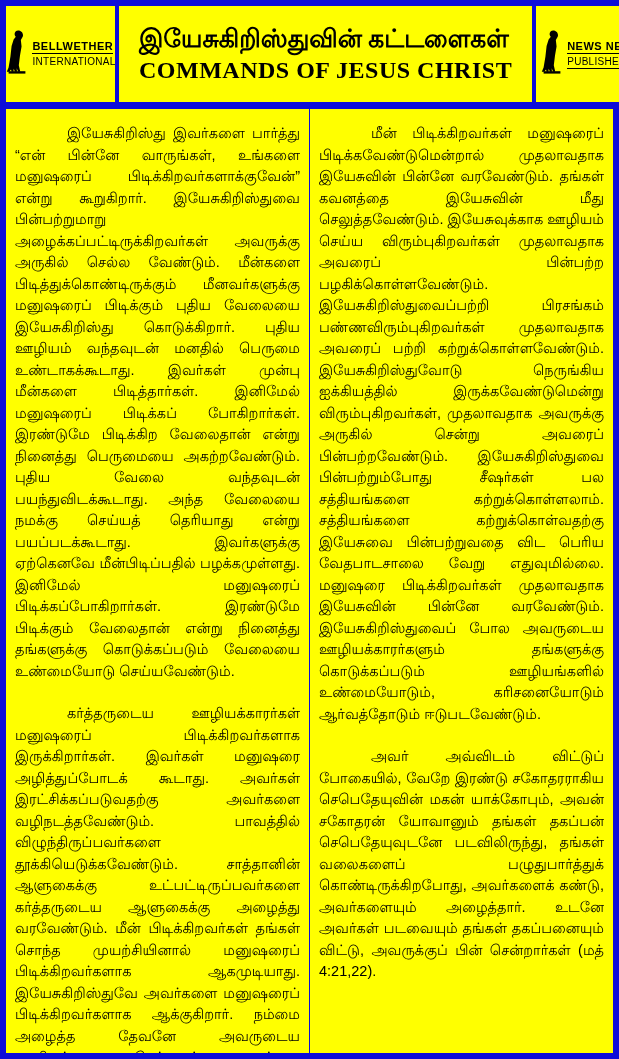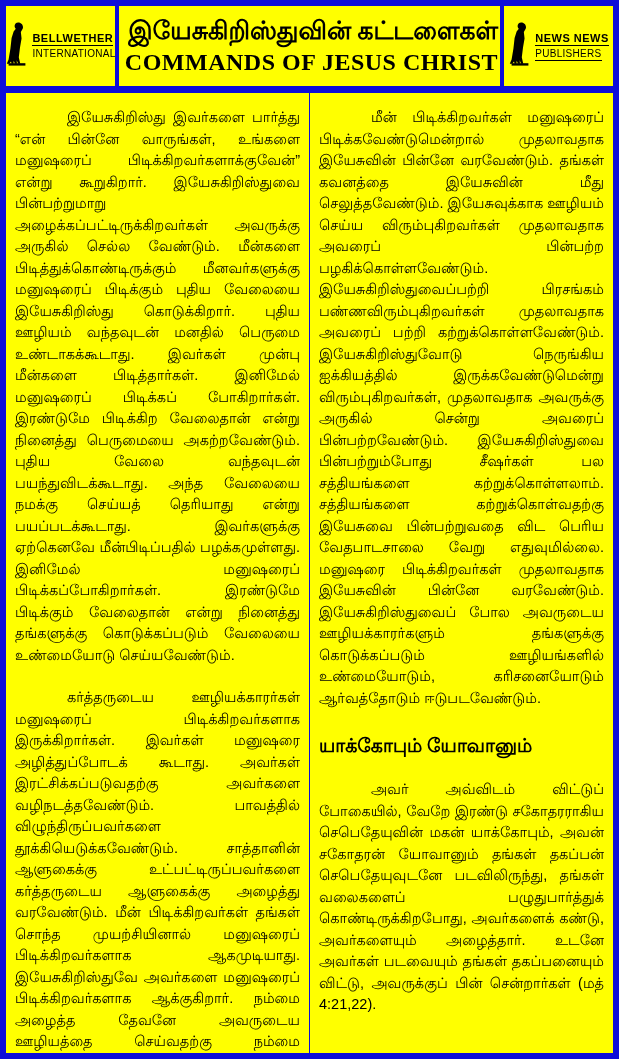--- a/index.html
+++ b/index.html
@@ -6,43 +6,43 @@
   html,body { background:#e8e8e8; }
   .page {
     width:619px; height:1059px;
     background:#0d0dd8;            
     padding:6px;
     display:flex; flex-direction:column;
     font-family:"Liberation Sans", sans-serif;
     color:#000;
   }
   
-  .header { display:flex; height:80px; gap:4px; flex-shrink:0; }
+  .header { display:flex; height:96px; gap:4px; flex-shrink:0; }
   .logo-box {
     width:109px; background:#ffff00;
     display:flex; align-items:center; justify-content:center;
     gap:3px; padding:4px;
   }
   .logo-icon { flex-shrink:0; display:block; }
   .logo-text { display:flex; flex-direction:column; align-items:flex-start; }
   .logo-line1 {
     font-size:11px; font-weight:700; letter-spacing:0.5px;
     border-bottom:1.5px solid #000; padding-bottom:1px; margin-bottom:2px;
     white-space:nowrap;
   }
   .logo-line2 {
     font-size:10px; font-weight:400; letter-spacing:0.3px;
     border-bottom:1.5px solid #000; padding-bottom:1px;
     white-space:nowrap;
   }
   .logo-box.left .logo-line2 { border-bottom:none; }
   .title-box {
     flex:1; background:#ffff00;
-    display:flex; flex-direction:column; align-items:flex-end; justify-content:center;
-    gap:5px; padding:4px 2px;
+    display:flex; flex-direction:column; align-items:flex-start; justify-content:center;
+    gap:5px; padding:4px 20px;
   }
   .title-tamil {
     font-family:"Liberation Serif", serif;
     font-weight:700; font-size:25px; line-height:1.1; white-space:nowrap;
   }
   .title-english {
     font-family:"Liberation Serif", serif;
     font-weight:700; font-size:24px; line-height:1.05; letter-spacing:0.5px;
     white-space:nowrap;
   }
@@ -109,19 +109,18 @@
 
   <div class="body">
 
     <div class="col">
       <p>இயேசுகிறிஸ்து இவர்களை பார்த்து “என் பின்னே வாருங்கள், உங்களை மனுஷரைப் பிடிக்கிறவர்களாக்குவேன்” என்று கூறுகிறார். இயேசுகிறிஸ்துவை பின்பற்றுமாறு அழைக்கப்பட்டிருக்கிறவர்கள் அவருக்கு அருகில் செல்ல வேண்டும். மீன்களை பிடித்துக்கொண்டிருக்கும் மீனவர்களுக்கு மனுஷரைப் பிடிக்கும் புதிய வேலையை இயேசுகிறிஸ்து கொடுக்கிறார். புதிய ஊழியம் வந்தவுடன் மனதில் பெருமை உண்டாகக்கூடாது. இவர்கள் முன்பு மீன்களை பிடித்தார்கள். இனிமேல் மனுஷரைப் பிடிக்கப் போகிறார்கள். இரண்டுமே பிடிக்கிற வேலைதான் என்று நினைத்து பெருமையை அகற்றவேண்டும். புதிய வேலை வந்தவுடன் பயந்துவிடக்கூடாது. அந்த வேலையை நமக்கு செய்யத் தெரியாது என்று பயப்படக்கூடாது. இவர்களுக்கு ஏற்கெனவே மீன்பிடிப்பதில் பழக்கமுள்ளது. இனிமேல் மனுஷரைப் பிடிக்கப்போகிறார்கள். இரண்டுமே பிடிக்கும் வேலைதான் என்று நினைத்து தங்களுக்கு கொடுக்கப்படும் வேலையை உண்மையோடு செய்யவேண்டும்.</p>
       <p>கர்த்தருடைய ஊழியக்காரர்கள் மனுஷரைப் பிடிக்கிறவர்களாக இருக்கிறார்கள். இவர்கள் மனுஷரை அழித்துப்போடக் கூடாது. அவர்கள் இரட்சிக்கப்படுவதற்கு அவர்களை வழிநடத்தவேண்டும். பாவத்தில் விழுந்திருப்பவர்களை தூக்கியெடுக்கவேண்டும். சாத்தானின் ஆளுகைக்கு உட்பட்டிருப்பவர்களை கர்த்தருடைய ஆளுகைக்கு அழைத்து வரவேண்டும். மீன் பிடிக்கிறவர்கள் தங்கள் சொந்த முயற்சியினால் மனுஷரைப் பிடிக்கிறவர்களாக ஆகமுடியாது. இயேசுகிறிஸ்துவே அவர்களை மனுஷரைப் பிடிக்கிறவர்களாக ஆக்குகிறார். நம்மை அழைத்த தேவனே அவருடைய ஊழியத்தை செய்வதற்கு நம்மை தகுதிப்படுத்துகிறார். ஊழியத்தில் வெற்றியை தருகிறார்.</p>
     </div>
 
     <div class="col">
       <p>மீன் பிடிக்கிறவர்கள் மனுஷரைப் பிடிக்கவேண்டுமென்றால் முதலாவதாக இயேசுவின் பின்னே வரவேண்டும். தங்கள் கவனத்தை இயேசுவின் மீது செலுத்தவேண்டும். இயேசுவுக்காக ஊழியம் செய்ய விரும்புகிறவர்கள் முதலாவதாக அவரைப் பின்பற்ற பழகிக்கொள்ளவேண்டும். இயேசுகிறிஸ்துவைப்பற்றி பிரசங்கம் பண்ணவிரும்புகிறவர்கள் முதலாவதாக அவரைப் பற்றி கற்றுக்கொள்ளவேண்டும். இயேசுகிறிஸ்துவோடு நெருங்கிய ஐக்கியத்தில் இருக்கவேண்டுமென்று விரும்புகிறவர்கள், முதலாவதாக அவருக்கு அருகில் சென்று அவரைப் பின்பற்றவேண்டும். இயேசுகிறிஸ்துவை பின்பற்றும்போது சீஷர்கள் பல சத்தியங்களை கற்றுக்கொள்ளலாம். சத்தியங்களை கற்றுக்கொள்வதற்கு இயேசுவை பின்பற்றுவதை விட பெரிய வேதபாடசாலை வேறு எதுவுமில்லை. மனுஷரை பிடிக்கிறவர்கள் முதலாவதாக இயேசுவின் பின்னே வரவேண்டும். இயேசுகிறிஸ்துவைப் போல அவருடைய ஊழியக்காரர்களும் தங்களுக்கு கொடுக்கப்படும் ஊழியங்களில் உண்மையோடும், கரிசனையோடும் ஆர்வத்தோடும் ஈடுபடவேண்டும்.</p>
-      <div class="section-heading">யாக்கோபும் யோவானும்</div>
       <p class="bold">அவர் அவ்விடம் விட்டுப் போகையில், வேறே இரண்டு சகோதரராகிய செபெதேயுவின் மகன் யாக்கோபும், அவன் சகோதரன் யோவானும் தங்கள் தகப்பன் செபெதேயுவுடனே படவிலிருந்து, தங்கள் வலைகளைப் பழுதுபார்த்துக் கொண்டிருக்கிறபோது, அவர்களைக் கண்டு, அவர்களையும் அழைத்தார். உடனே அவர்கள் படவையும் தங்கள் தகப்பனையும் விட்டு, அவருக்குப் பின் சென்றார்கள் (மத் 4:21,22).</p>
     </div>
 
   </div>
 
 </div>
 
 </body></html>

